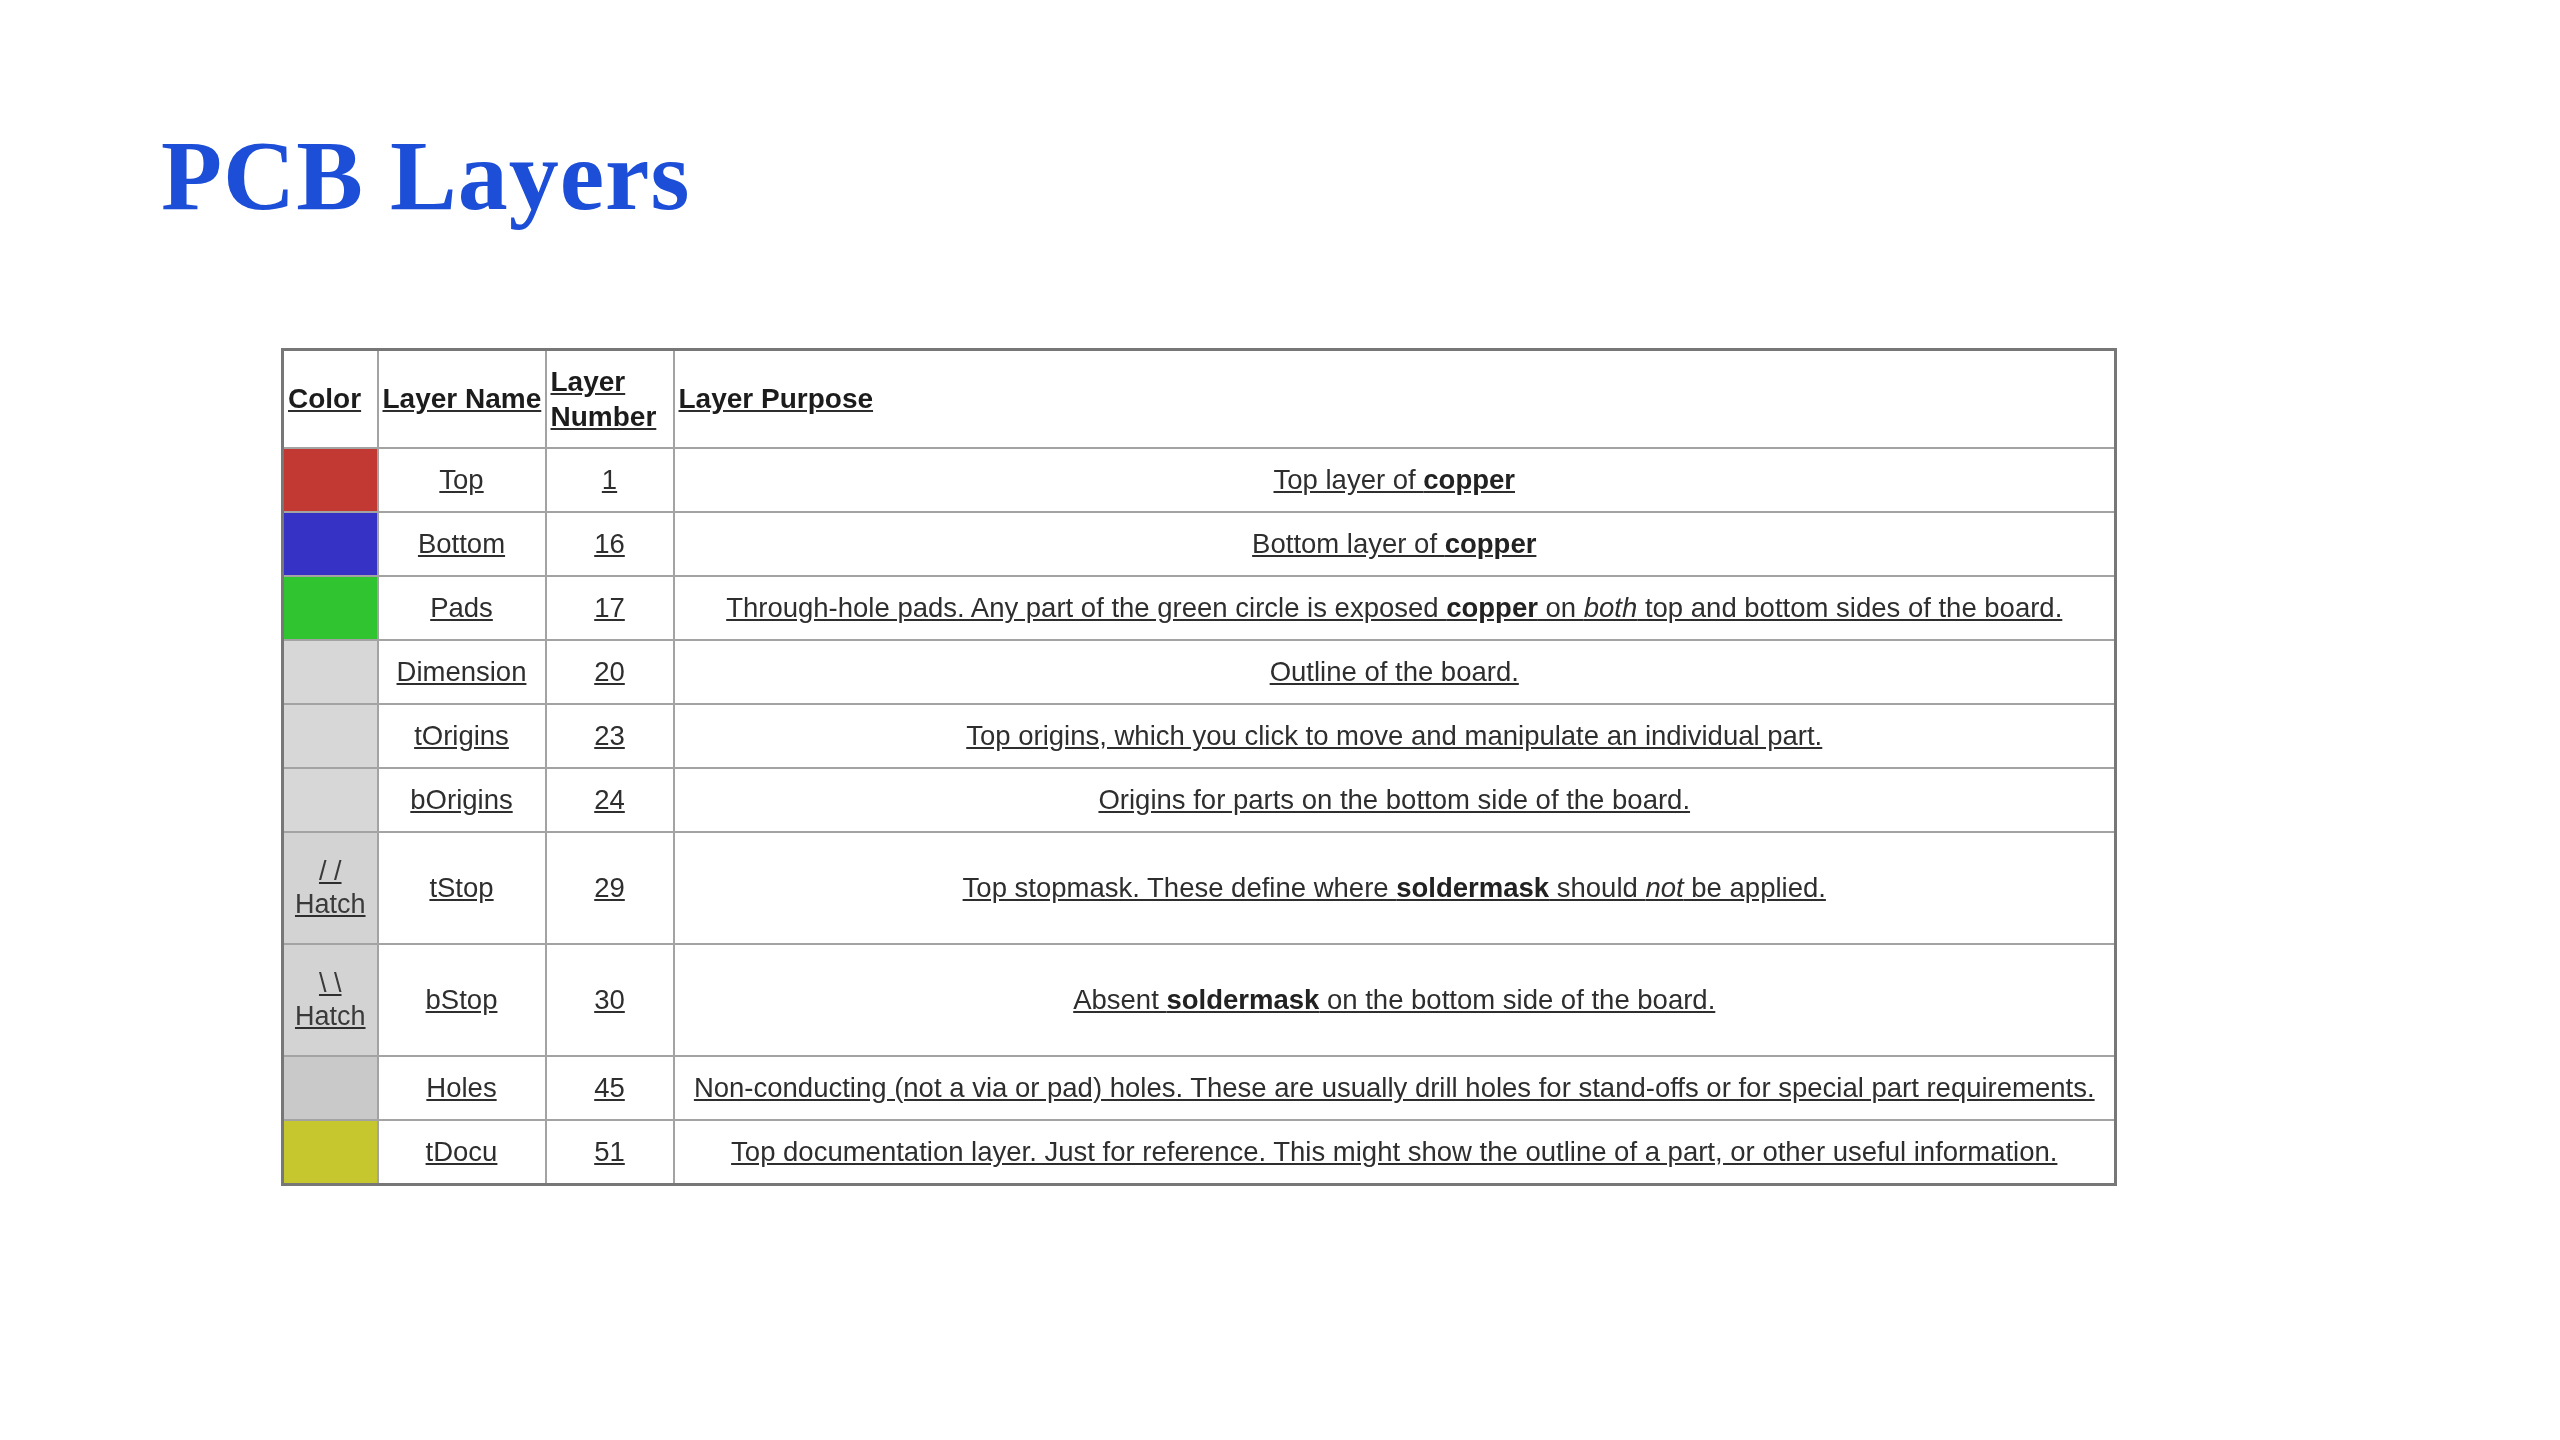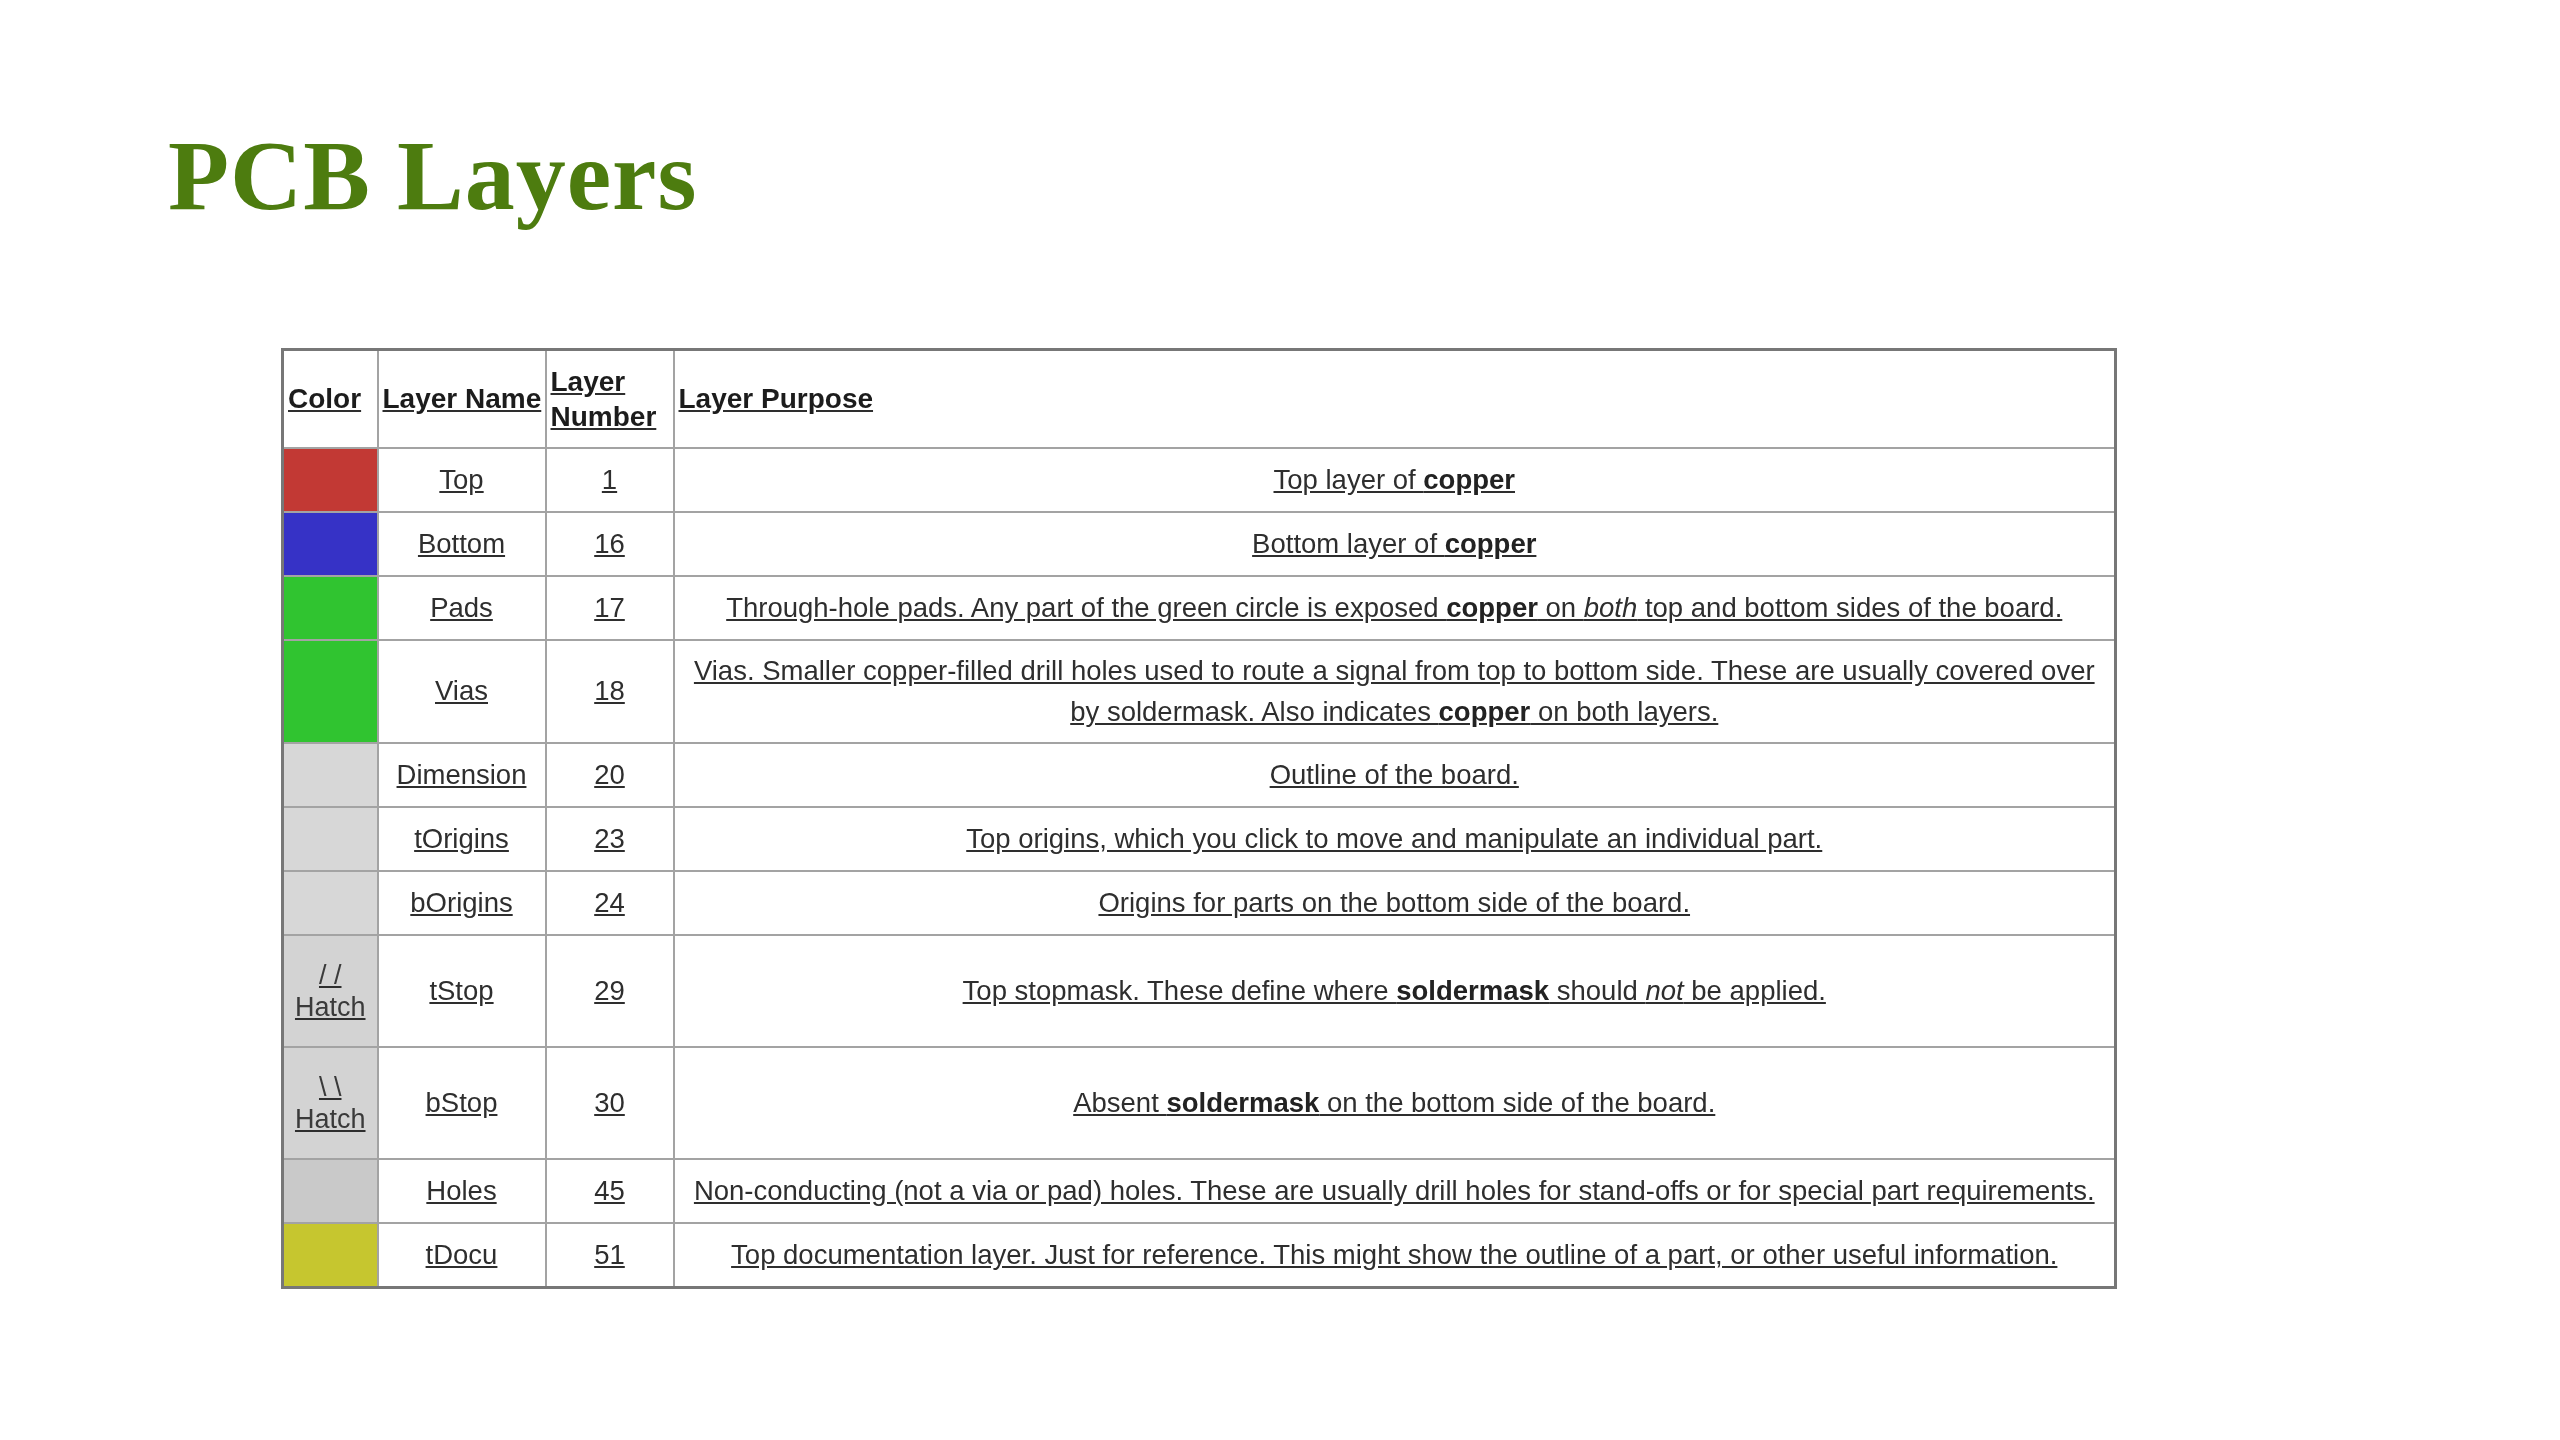--- a/index.html
+++ b/index.html
@@ -11,27 +11,27 @@
     position: relative;
     width: 2560px;
     height: 1440px;
     background: #ffffff;
     font-family: "Liberation Sans", sans-serif;
     color: #2e2e2e;
     overflow: hidden;
   }
   h1.doc-title {
     position: absolute;
-    left: 168px;
+    left: 161px;
     top: 118px;
     margin: 0;
     font-family: "Liberation Serif", serif;
     font-weight: bold;
     font-size: 100px;
-    color: #4d7c0f;
+    color: #1d4ed8;
     letter-spacing: 1px;
   }
   table.layers {
     position: absolute;
     left: 281px;
     top: 348px;
     width: 1836px;
     border-collapse: collapse;
     table-layout: fixed;
     border: 3px solid #777777;
@@ -111,26 +111,20 @@
           <td class="cell-number">16</td>
           <td class="cell-purpose"><span>Bottom layer of </span><b>copper</b></td>
         </tr>
         <tr>
           <td class="cell-color" style="background: rgb(48, 196, 48);"></td>
           <td class="cell-name">Pads</td>
           <td class="cell-number">17</td>
           <td class="cell-purpose"><span>Through-hole pads. Any part of the green circle is exposed </span><b>copper</b><span> on </span><i>both</i><span> top and bottom sides of the board.</span></td>
         </tr>
         <tr>
-          <td class="cell-color" style="background: rgb(48, 196, 48);"></td>
-          <td class="cell-name">Vias</td>
-          <td class="cell-number">18</td>
-          <td class="cell-purpose"><span>Vias. Smaller copper-filled drill holes used to route a signal from top to bottom side. These are usually covered over by soldermask. Also indicates </span><b>copper</b><span> on both layers.</span></td>
-        </tr>
-        <tr>
           <td class="cell-color" style="background: rgb(215, 215, 215);"></td>
           <td class="cell-name">Dimension</td>
           <td class="cell-number">20</td>
           <td class="cell-purpose"><span>Outline of the board.</span></td>
         </tr>
         <tr>
           <td class="cell-color" style="background: rgb(215, 215, 215);"></td>
           <td class="cell-name">tOrigins</td>
           <td class="cell-number">23</td>
           <td class="cell-purpose"><span>Top origins, which you click to move and manipulate an individual part.</span></td>

